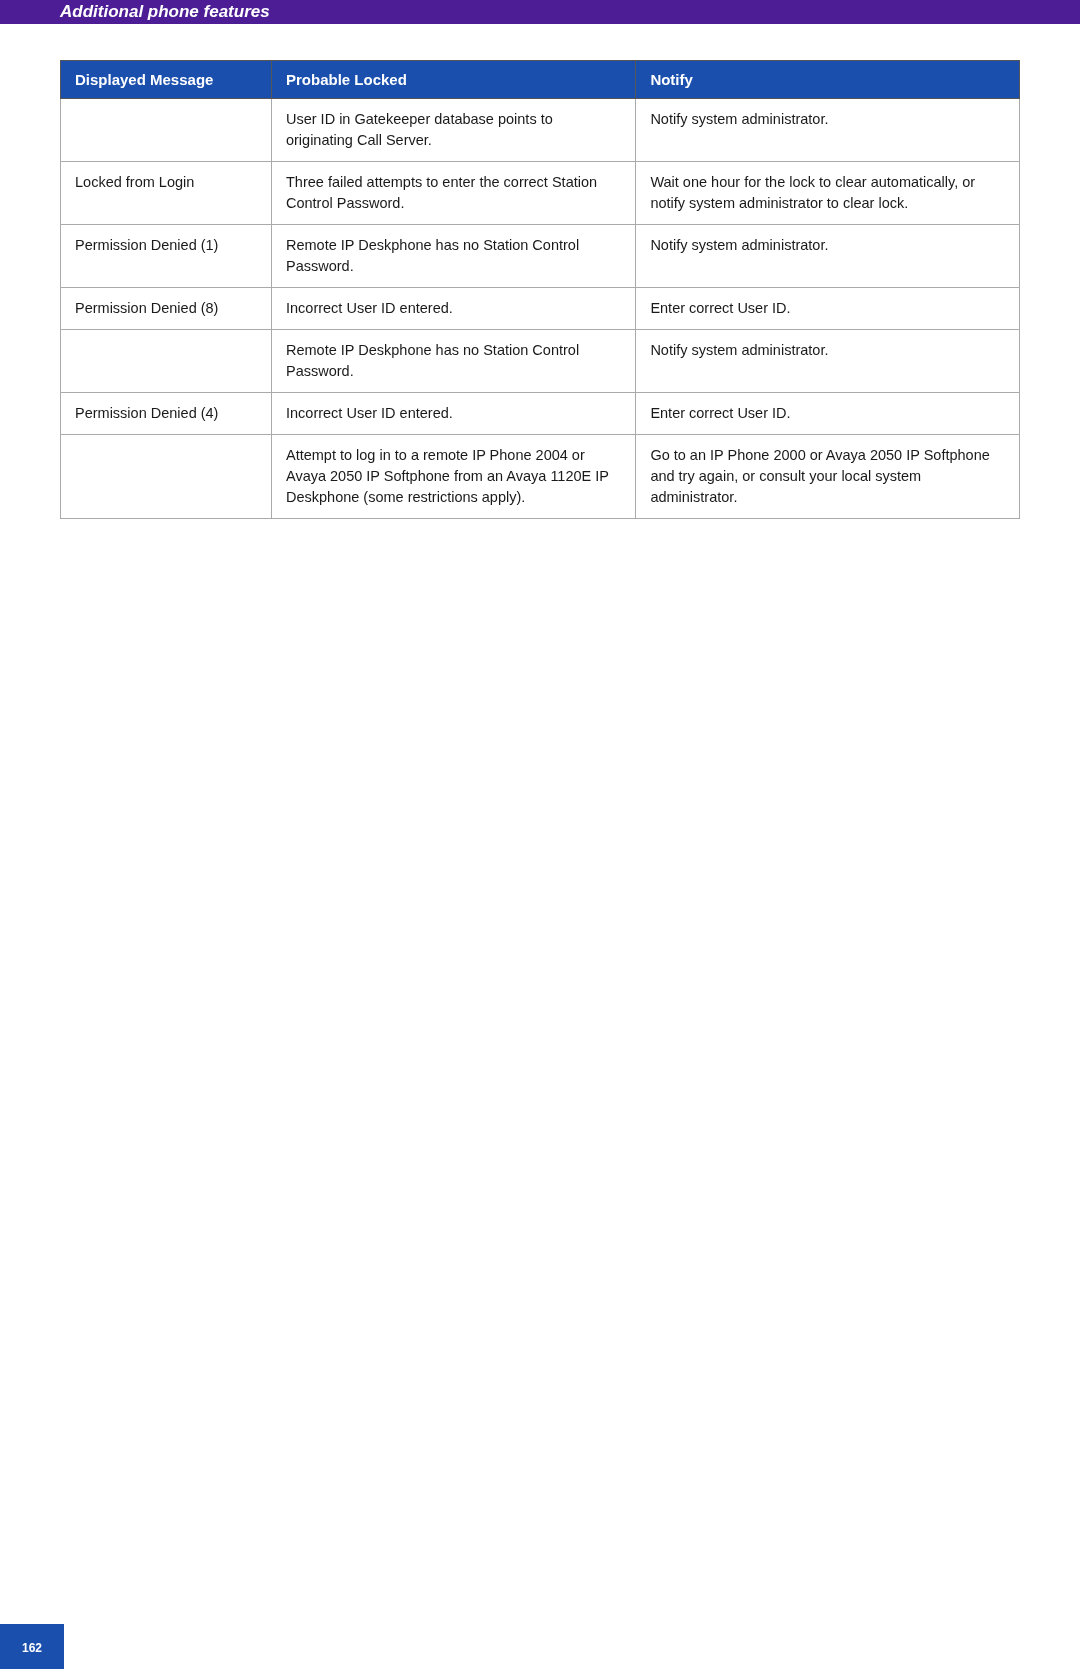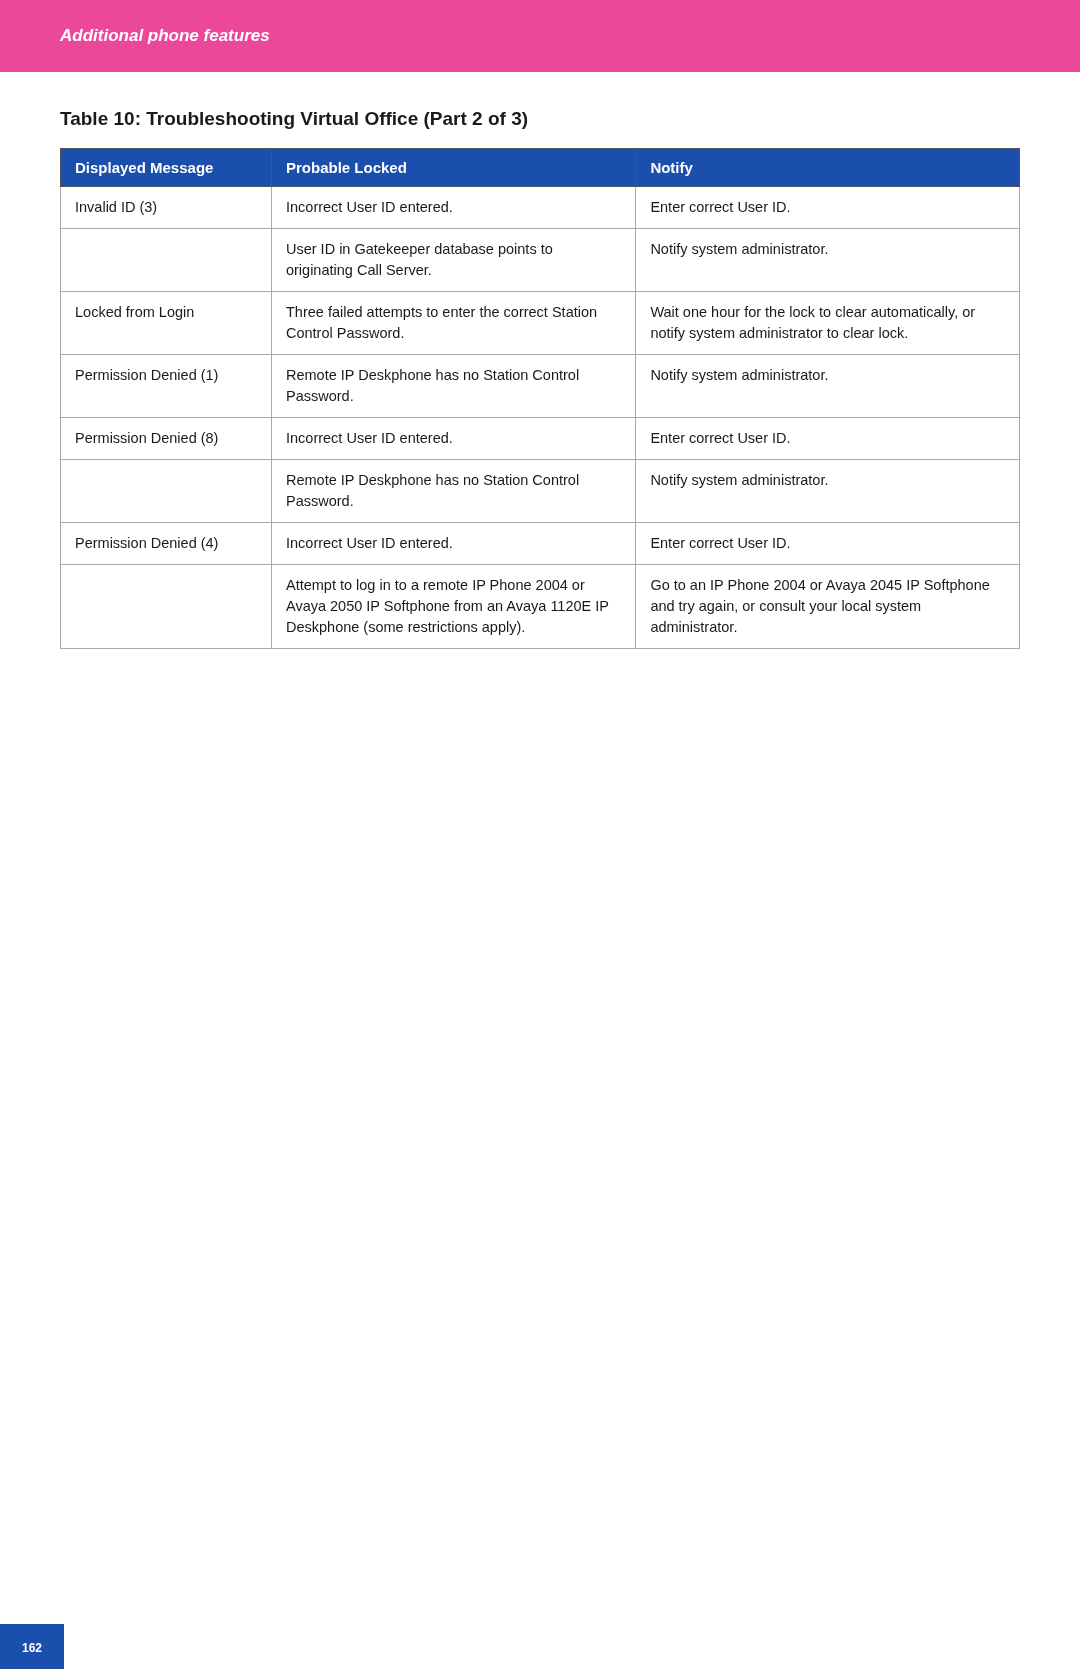--- a/index.html
+++ b/index.html
@@ -12,22 +12,22 @@
       background: #ffffff;
       font-family: Arial, Helvetica, sans-serif;
       font-size: 15px;
       color: #1a1a1a;
       width: 1080px;
       min-height: 1669px;
       position: relative;
     }
 
     .header-bar {
-      background-color: #ec4899;
-      padding: 26px 60px;
+      background-color: #4c1d95;
+      padding: 2px 60px;
       margin-bottom: 0;
     }
 
     .header-bar span {
       color: #ffffff;
       font-weight: bold;
       font-size: 17px;
       font-style: italic;
     }
 
@@ -95,36 +95,30 @@
     }
   </style>
 </head>
 <body>
 
 <div class="header-bar">
   <span>Additional phone features</span>
 </div>
 
 <div class="page-content">
-  <div class="table-title">Table 10: Troubleshooting Virtual Office (Part 2 of 3)</div>
 
   <table>
     <thead>
       <tr>
         <th>Displayed Message</th>
         <th>Probable Locked</th>
         <th>Notify</th>
       </tr>
     </thead>
     <tbody id="table-body">
-    <tr>
-          <td>Invalid ID (3)</td>
-          <td>Incorrect User ID entered.</td>
-          <td>Enter correct User ID.</td>
-        </tr>
         <tr>
           <td></td>
           <td>User ID in Gatekeeper database points to originating Call Server.</td>
           <td>Notify system administrator.</td>
         </tr>
         <tr>
           <td>Locked from Login</td>
           <td>Three failed attempts to enter the correct Station Control Password.</td>
           <td>Wait one hour for the lock to clear automatically, or notify system administrator to clear lock.</td>
         </tr>
@@ -144,21 +138,21 @@
           <td>Notify system administrator.</td>
         </tr>
         <tr>
           <td>Permission Denied (4)</td>
           <td>Incorrect User ID entered.</td>
           <td>Enter correct User ID.</td>
         </tr>
         <tr>
           <td></td>
           <td>Attempt to log in to a remote IP Phone 2004 or Avaya 2050 IP Softphone from an Avaya 1120E IP Deskphone (some restrictions apply).</td>
-          <td>Go to an IP Phone 2004 or Avaya 2045 IP Softphone and try again, or consult your local system administrator.</td>
+          <td>Go to an IP Phone 2000 or Avaya 2050 IP Softphone and try again, or consult your local system administrator.</td>
         </tr>
       </tbody>
   </table>
 </div>
 
 <div class="footer-bar">
   <span>162</span>
 </div>
 
 </body></html>

